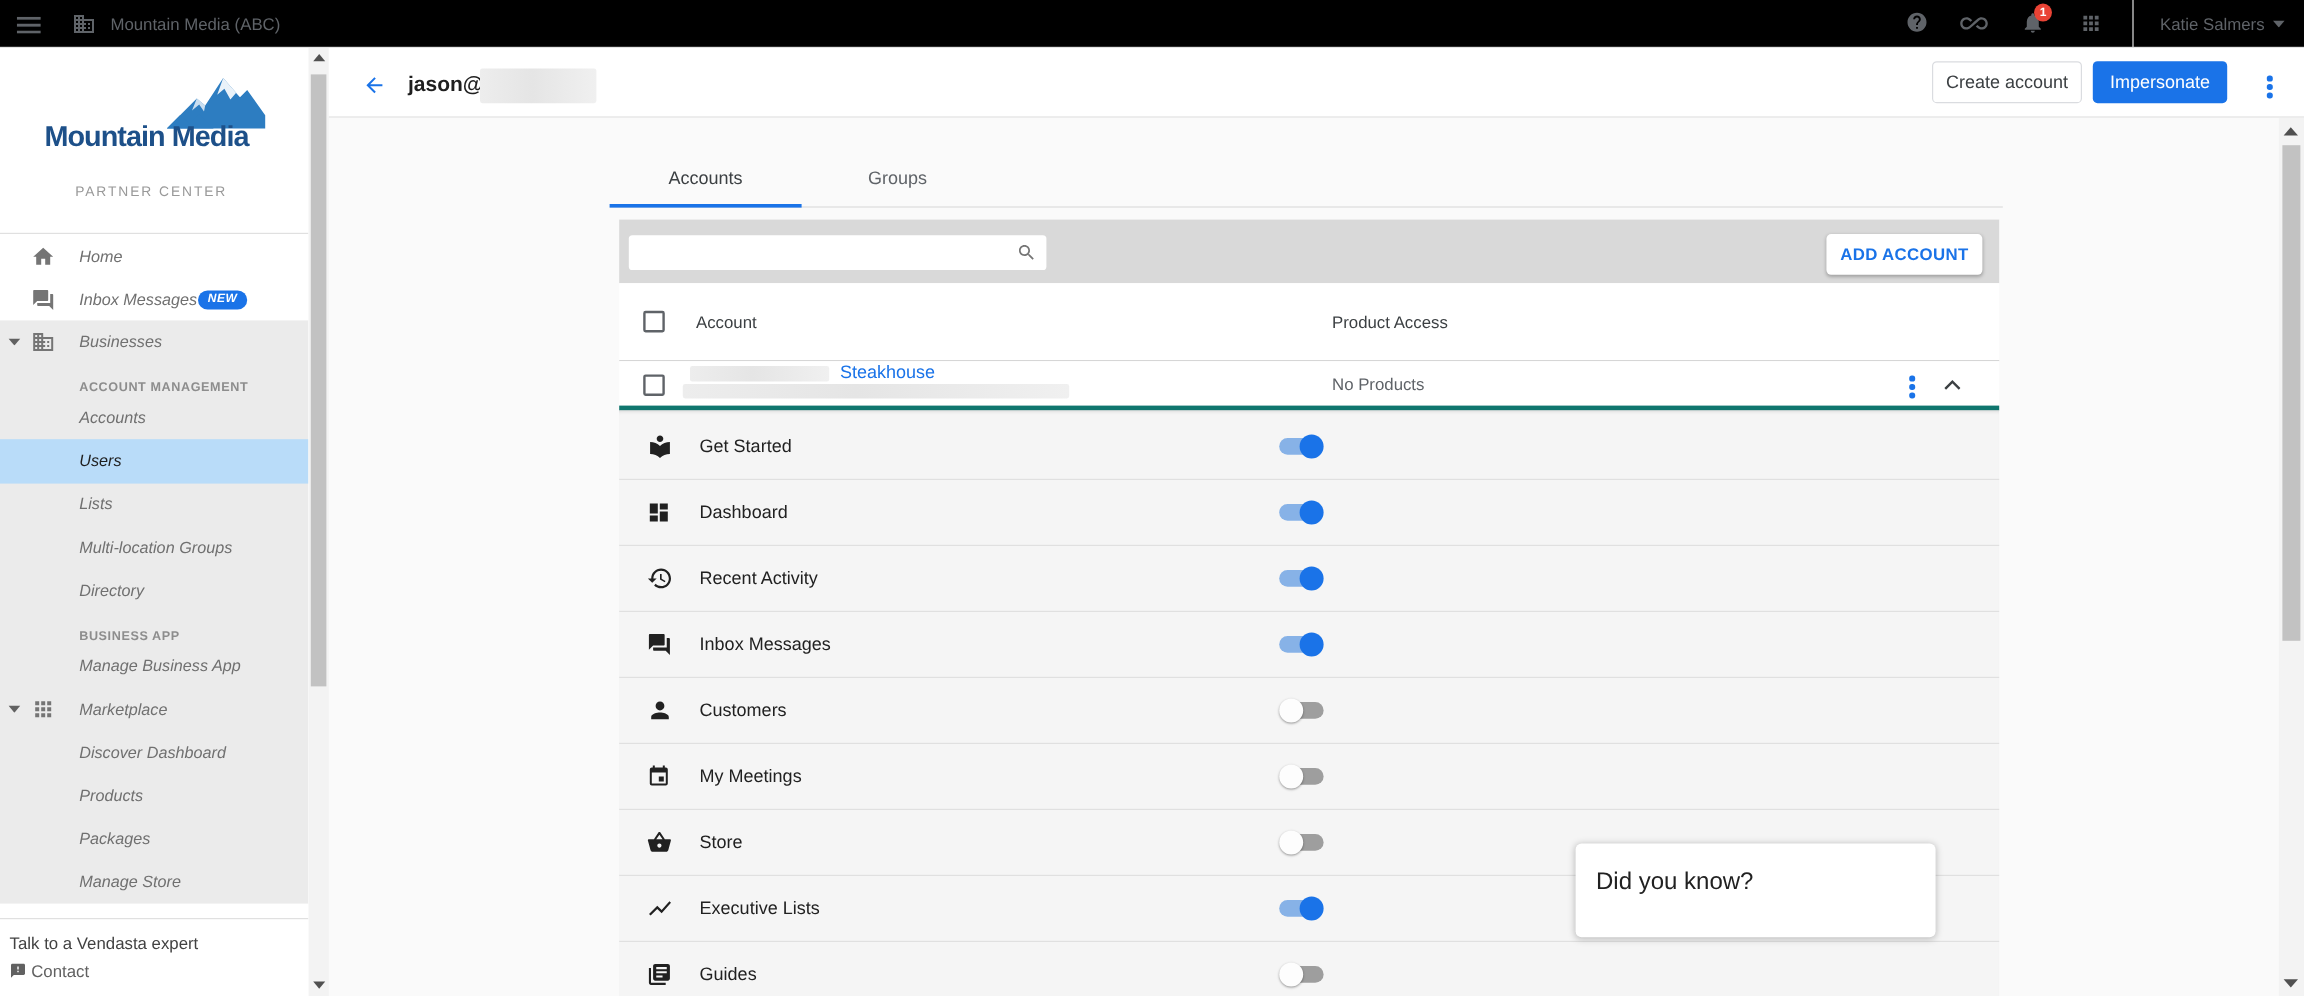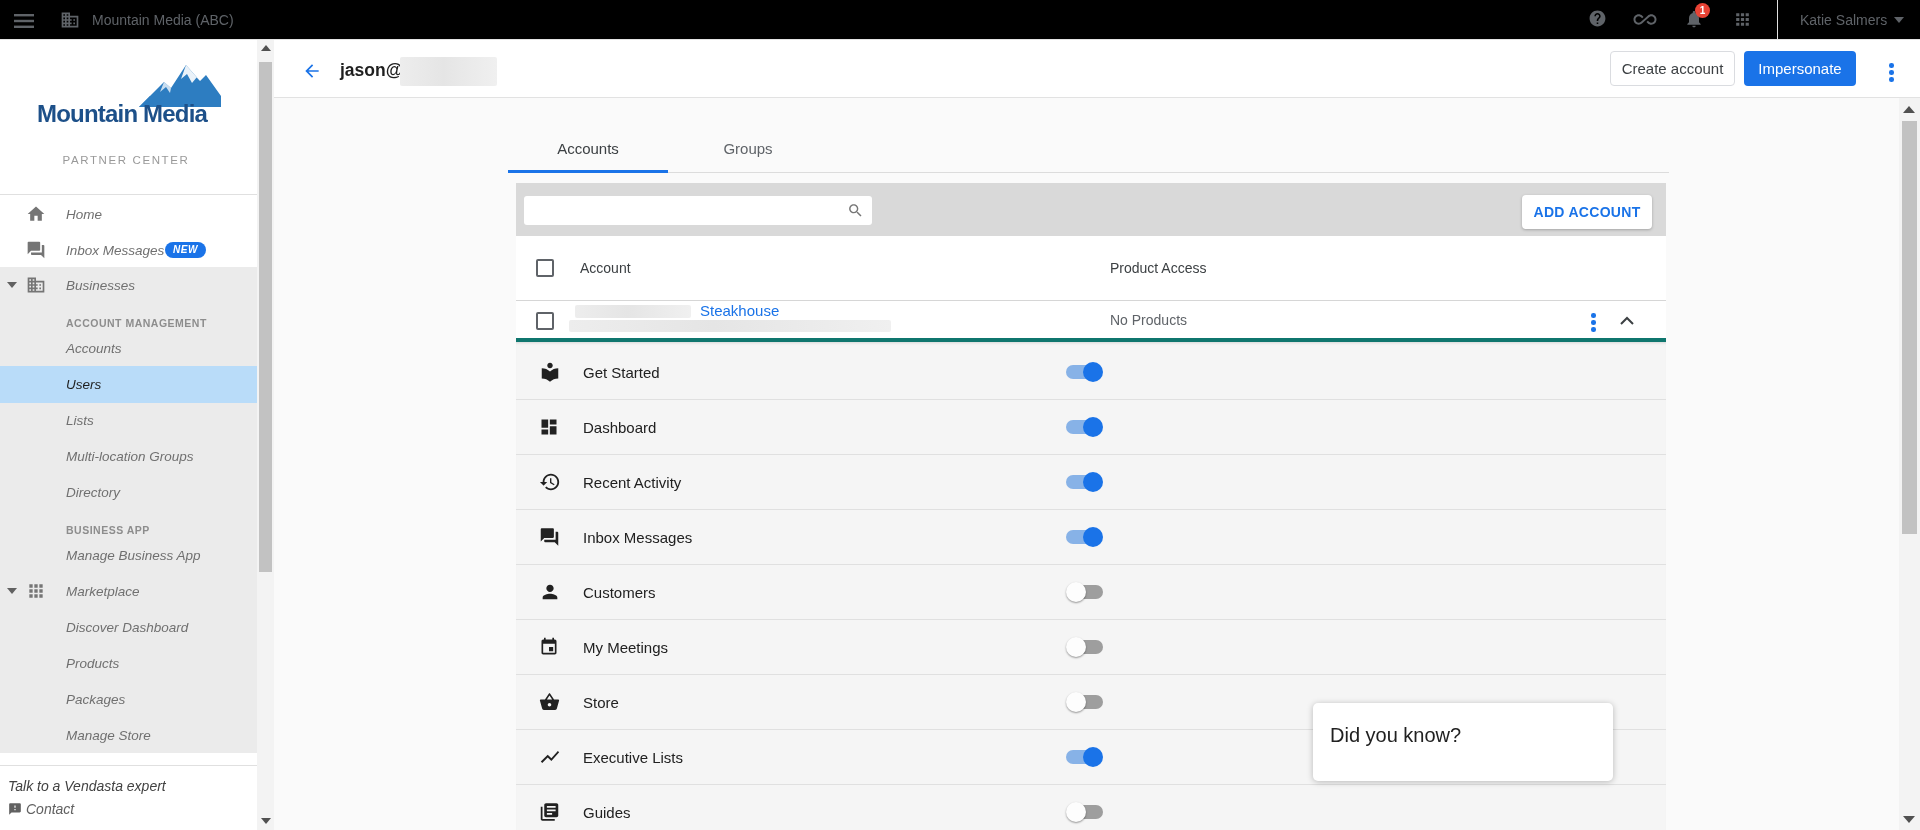--- a/index.html
+++ b/index.html
@@ -16,21 +16,21 @@
 #pcenter { position:absolute; left:0; top:114px; width:252px; text-align:center; font-size:11.5px; letter-spacing:1.6px; color:#999; }
 #side-div { position:absolute; left:0; top:154px; width:257px; height:1px; background:#e0e0e0; }
 #graysec { position:absolute; left:0; top:227px; width:257px; height:486px; background:#ebebeb; }
 .nav { position:absolute; left:0; width:257px; height:36px; font-size:13.5px; color:#707070;font-style:italic; }
 .nav .txt { position:absolute; left:66px; top:50%; transform:translateY(-50%); white-space:nowrap; }
 .nav svg.nicon { position:absolute; left:26px; top:50%; transform:translateY(-50%); fill:#757575; }
 .nav svg.caret { position:absolute; left:7px; top:50%; transform:translateY(-50%); fill:#616161; }
 .navlabel { position:absolute; left:66px; width:190px; font-size:10.5px; color:#8d8d8d; letter-spacing:0.5px; font-weight:bold; }
 #users-hl { position:absolute; left:0; top:326px; width:257px; height:37px; background:#b9dcf9; }
 #newpill { position:absolute; left:165px; top:50%; transform:translateY(-50%); background:#1a73e8; color:#fff; border-radius:8px; font-size:10px; font-weight:bold; letter-spacing:0.5px; width:41px; height:16px; line-height:16px; text-align:center; }
-#sidefoot { position:absolute; left:0; top:725px; width:257px; height:65px; background:#fff; border-top:1px solid #e0e0e0;font-style:italic; }
+#sidefoot { position:absolute; left:0; top:725px; width:257px; height:65px; background:#fff; border-top:1px solid #e0e0e0; }
 
 .sbtrack { position:absolute; background:#f3f3f3; }
 .sbthumb { position:absolute; background:#c2c2c2; }
 .sbarrow { position:absolute; width:0; height:0; }
 
 #mainhdr { position:absolute; left:274px; top:40px; width:1646px; height:58px; background:#fff; border-bottom:1px solid #e2e2e2; z-index:10; }
 #jason { position:absolute; left:340px; top:60px; font-size:17.5px; font-weight:700; color:#1f1f1f; z-index:11; }
 .blurbox { position:absolute; background:linear-gradient(90deg,#ededed 0%,#e5e5e5 45%,#f0f0f0 100%); border-radius:2px; }
 .btn { position:absolute; height:35px; border-radius:4px; font-size:15px; text-align:center; z-index:11; }
 #btn-create { left:1610px; top:51px; width:125px; background:#fff; border:1px solid #dadce0; color:#3c4043; line-height:33px; }

